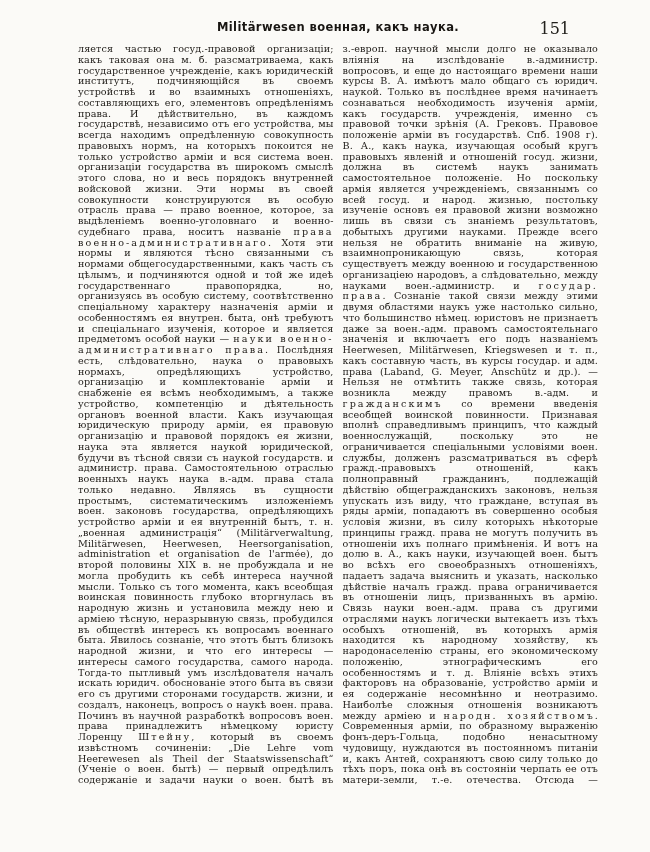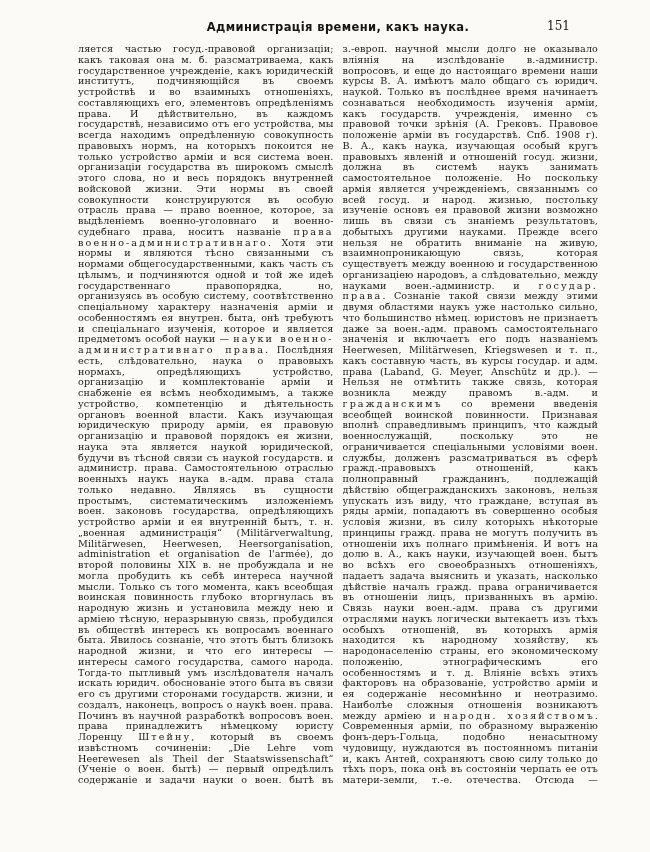--- a/index.html
+++ b/index.html
@@ -38,21 +38,21 @@
     font-size: 11.5px;
     letter-spacing: 0.4px;
     color: #181512;
     white-space: nowrap;
   }
   .page-number {
     position: absolute;
     right: 28px;
     top: -1px;
     font-family: "DejaVu Serif", "Liberation Serif", serif;
-    font-size: 12px;
+    font-size: 16px;
     color: #22201c;
   }
   .columns {
     position: absolute;
     top: 44px;
     left: 78px;
     width: 520px;
     height: 742px;
     display: flex;
     gap: 9px;
@@ -72,21 +72,21 @@
   .seg-normal { }
   .seg-spaced { letter-spacing: 2.1px; }
   .seg-italic { }
 </style>
 </head>
 <body>
 
 <div class="page">
 
   <div class="running-head">
-    <div class="running-head-title">Администрація времени, какъ наука.</div>
+    <div class="running-head-title">Militärwesen военная, какъ наука.</div>
     <div class="page-number">151</div>
   </div>
 
   <div class="columns">
     <div class="col"><span class="seg-normal">ляется частью госуд.-правовой организаціи; какъ таковая она м. б. разсматриваема, какъ государственное учрежденіе, какъ юридическій институтъ, подчиняющійся въ своемъ устройствѣ и во взаимныхъ отношеніяхъ, составляющихъ его, элементовъ опредѣленіямъ права. И дѣйствительно, въ каждомъ государствѣ, независимо отъ его устройства, мы всегда находимъ опредѣленную совокупность правовыхъ нормъ, на которыхъ покоится не только устройство арміи и вся система воен. организаціи государства въ широкомъ смыслѣ этого слова, но и весь порядокъ внутренней войсковой жизни. Эти нормы въ своей совокупности конструируются въ особую отрасль права — право военное, которое, за выдѣленіемъ военно-уголовнаго и военно-судебнаго права, носитъ названіе </span><span class="seg-spaced">права военно-административнаго</span><span class="seg-normal">. Хотя эти нормы и являются тѣсно связанными съ нормами общегосударственными, какъ часть съ цѣлымъ, и подчиняются одной и той же идеѣ государственнаго правопорядка, но, организуясь въ особую систему, соотвѣтственно спеціальному характеру назначенія арміи и особенностямъ ея внутрен. быта, онѣ требуютъ и спеціальнаго изученія, которое и является предметомъ особой науки — </span><span class="seg-spaced">науки военно-административнаго права</span><span class="seg-normal">. Послѣдняя есть, слѣдовательно, наука о правовыхъ нормахъ, опредѣляющихъ устройство, организацію и комплектованіе арміи и снабженіе ея всѣмъ необходимымъ, а также устройство, компетенцію и дѣятельность органовъ военной власти. Какъ изучающая юридическую природу арміи, ея правовую организацію и правовой порядокъ ея жизни, наука эта является наукой юридической, будучи въ тѣсной связи съ наукой государств. и администр. права. Самостоятельною отраслью военныхъ наукъ наука в.-адм. права стала только недавно. Являясь въ сущности простымъ, систематическимъ изложеніемъ воен. законовъ государства, опредѣляющихъ устройство арміи и ея внутренній бытъ, т. н. „военная администрація“ (Militärverwaltung, Militärwesen, Heerwesen, Heersorganisation, administration et organisation de l'armée), до второй половины XIX в. не пробуждала и не могла пробудить къ себѣ интереса научной мысли. Только съ того момента, какъ всеобщая воинская повинность глубоко вторгнулась въ народную жизнь и установила между нею и арміею тѣсную, неразрывную связь, пробудился въ обществѣ интересъ къ вопросамъ военнаго быта. Явилось сознаніе, что этотъ бытъ близокъ народной жизни, и что его интересы — интересы самого государства, самого народа. Тогда-то пытливый умъ изслѣдователя началъ искать юридич. обоснованіе этого быта въ связи его съ другими сторонами государств. жизни, и создалъ, наконецъ, вопросъ о наукѣ воен. права. Починъ въ научной разработкѣ вопросовъ воен. права принадлежитъ нѣмецкому юристу Лоренцу </span><span class="seg-spaced">Штейну</span><span class="seg-normal">, который въ своемъ извѣстномъ сочиненіи: „Die Lehre vom Heerewesen als Theil der Staatswissenschaft“ (Ученіе о воен. бытѣ) — первый опредѣлилъ содержаніе и задачи науки о воен. бытѣ въ отличіе отъ собственно воен. науки, разсмотрѣлъ воен. бытъ, какъ часть быта общегосударственнаго, установилъ органическую между ними связь и затѣмъ изслѣдовалъ его правовые принципы и элементы. Однако, въ Россіи это движеніе</span></div>
     <div class="col"><span class="seg-normal">з.-европ. научной мысли долго не оказывало вліянія на изслѣдованіе в.-администр. вопросовъ, и еще до настоящаго времени наши курсы В. А. имѣютъ мало общаго съ юридич. наукой. Только въ послѣднее время начинаетъ сознаваться необходимость изученія арміи, какъ государств. учрежденія, именно съ правовой точки зрѣнія (</span><span class="seg-italic">А. Грековъ</span><span class="seg-normal">. Правовое положеніе арміи въ государствѣ. Спб. 1908 г). В. А., какъ наука, изучающая особый кругъ правовыхъ явленій и отношеній госуд. жизни, должна въ системѣ наукъ занимать самостоятельное положеніе. Но поскольку армія является учрежденіемъ, связаннымъ со всей госуд. и народ. жизнью, постольку изученіе основъ ея правовой жизни возможно лишь въ связи съ знаніемъ результатовъ, добытыхъ другими науками. Прежде всего нельзя не обратить вниманіе на живую, взаимнопроникающую связь, которая существуетъ между военною и государственною организаціею народовъ, а слѣдовательно, между науками воен.-администр. и </span><span class="seg-spaced">государ. права</span><span class="seg-normal">. Сознаніе такой связи между этими двумя областями наукъ уже настолько сильно, что большинство нѣмец. юристовъ не признаетъ даже за воен.-адм. правомъ самостоятельнаго значенія и включаетъ его подъ названіемъ Heerwesen, Militärwesen, Kriegswesen и т. п., какъ составную часть, въ курсы государ. и адм. права (Laband, G. Meyer, Anschütz и др.). — Нельзя не отмѣтить также связь, которая возникла между правомъ в.-адм. и </span><span class="seg-spaced">гражданскимъ</span><span class="seg-normal"> со времени введенія всеобщей воинской повинности. Признавая вполнѣ справедливымъ принципъ, что каждый военнослужащій, поскольку это не ограничивается спеціальными условіями воен. службы, долженъ разсматриваться въ сферѣ гражд.-правовыхъ отношеній, какъ полноправный гражданинъ, подлежащій дѣйствію общегражданскихъ законовъ, нельзя упускать изъ виду, что граждане, вступая въ ряды арміи, попадаютъ въ совершенно особыя условія жизни, въ силу которыхъ нѣкоторые принципы гражд. права не могутъ получить въ отношеніи ихъ полнаго примѣненія. И вотъ на долю в. А., какъ науки, изучающей воен. бытъ во всѣхъ его своеобразныхъ отношеніяхъ, падаетъ задача выяснить и указать, насколько дѣйствіе началъ гражд. права ограничивается въ отношеніи лицъ, призванныхъ въ армію. Связь науки воен.-адм. права съ другими отраслями наукъ логически вытекаетъ изъ тѣхъ особыхъ отношеній, въ которыхъ армія находится къ народному хозяйству, къ народонаселенію страны, его экономическому положенію, этнографическимъ его особенностямъ и т. д. Вліяніе всѣхъ этихъ факторовъ на образованіе, устройство арміи и ея содержаніе несомнѣнно и неотразимо. Наиболѣе сложныя отношенія возникаютъ между арміею и </span><span class="seg-spaced">народн. хозяйствомъ</span><span class="seg-normal">. Современныя арміи, по образному выраженію фонъ-деръ-Гольца, подобно ненасытному чудовищу, нуждаются въ постоянномъ питаніи и, какъ Антей, сохраняютъ свою силу только до тѣхъ поръ, пока онѣ въ состояніи черпать ее отъ матери-земли, т.-е. отечества. Отсюда — чрезвычайно важное значеніе для в. А. политич. экономіи, какъ науки, изучающей законы хозяйств. явленій и отношеній. Указанная только что зависимость эконом. жизни арміи отъ народнаго хозяйства, а слѣдовательно, и отъ государств. хозяйства (от-</span></div>
   </div>
 
 </div>
 

